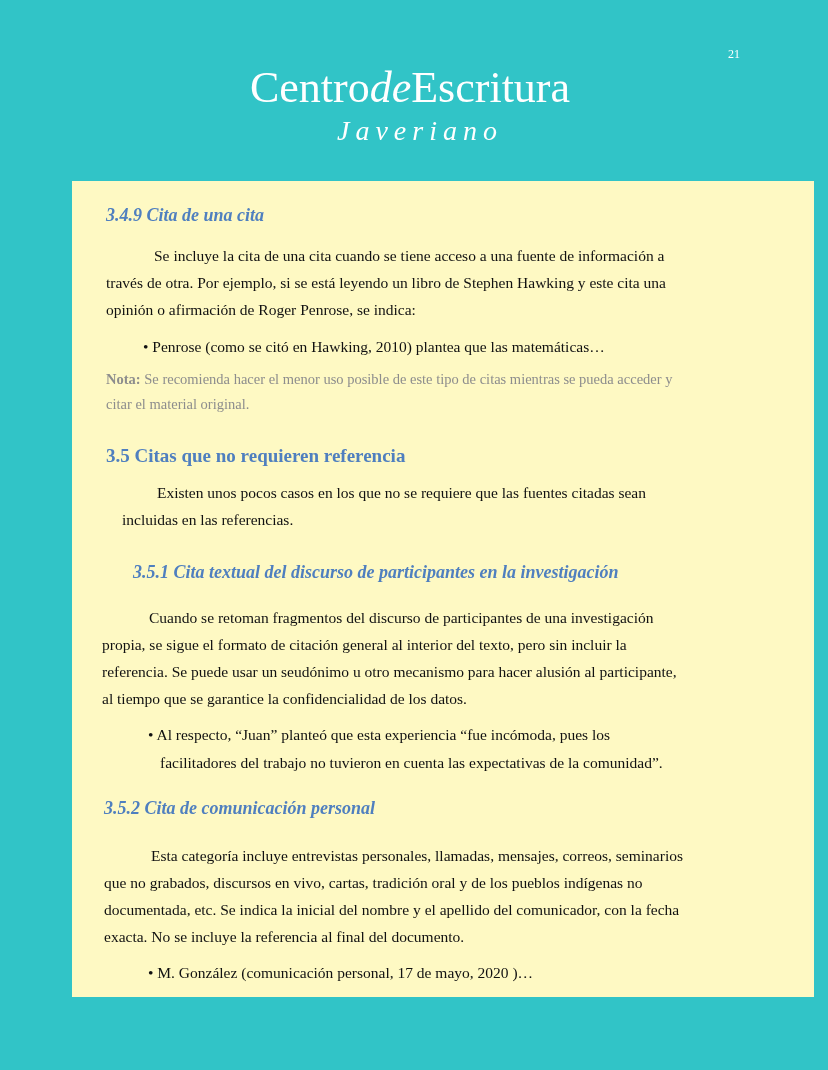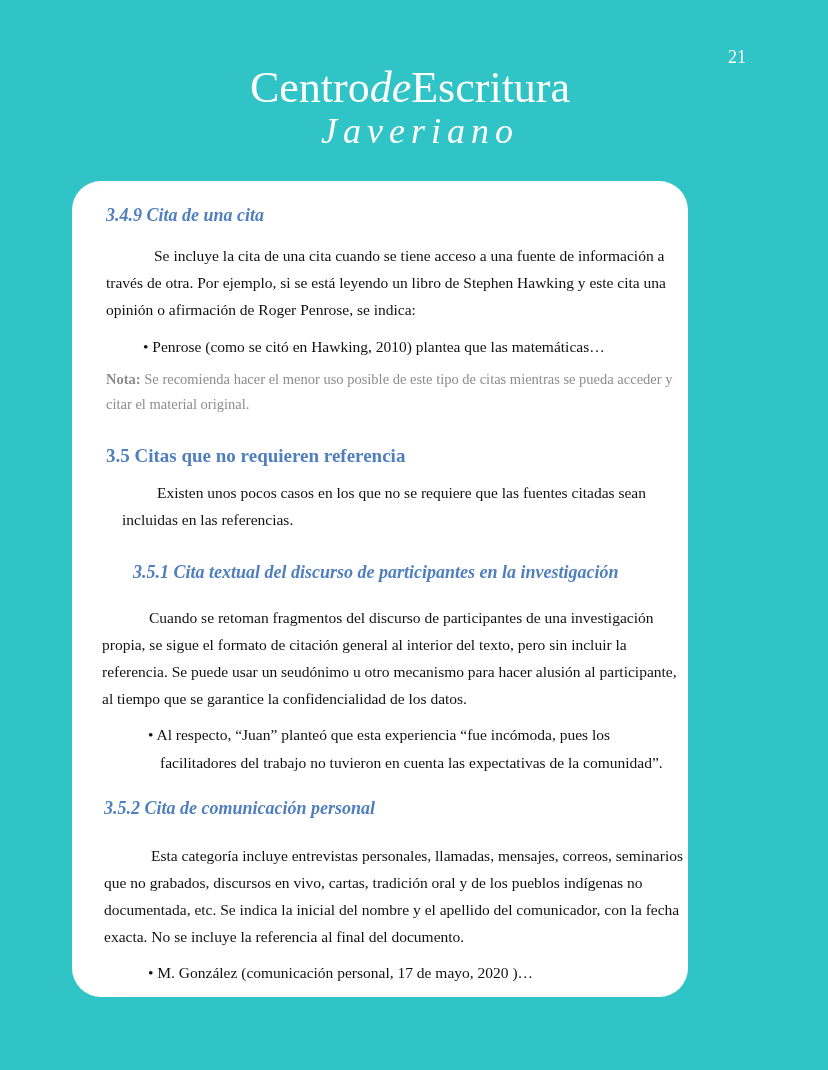--- a/index.html
+++ b/index.html
@@ -5,40 +5,39 @@
     html, body { margin: 0; padding: 0; }
     body {
       width: 828px; height: 1070px;
       background: #31c4c7;
       position: relative;
       overflow: hidden;
       font-family: "Liberation Serif", "DejaVu Serif", serif;
     }
     .page-number {
       position: absolute; left: 728px; top: 47px;
-      color: #ffffff; font-size: 18px;
+      color: #ffffff; font-size: 12px;
     }
     .logo {
       position: absolute; left: 0; width: 828px; top: 62px;
       text-align: center; color: #ffffff;
     }
     .logo-line1 {
       font-size: 44px; line-height: 52px; letter-spacing: 0px;
       margin-left: -8px;
     }
     .logo-line1 .de { font-style: italic; }
     .logo-line2 {
-      font-size: 36px; font-style: italic; letter-spacing: 6px;
+      font-size: 28px; font-style: italic; letter-spacing: 6px;
       line-height: 34px; margin-left: 12px;
     }
     .card {
       position: absolute; left: 72px; top: 181px;
-      width: 616px; height: 816px;
-      background: #ffffff;
-      border-radius: 29px;
+      width: 742px; height: 816px;
+      background: #fef9c3;
     }
     .h {
       position: absolute; color: #4f7fbf; font-weight: bold;
       font-style: italic; font-size: 18px; white-space: nowrap;
     }
     .h.upright { font-style: normal; font-size: 19px; }
     .p {
       position: absolute; color: #111; font-size: 15.5px;
       line-height: 27px; white-space: nowrap;
     }

